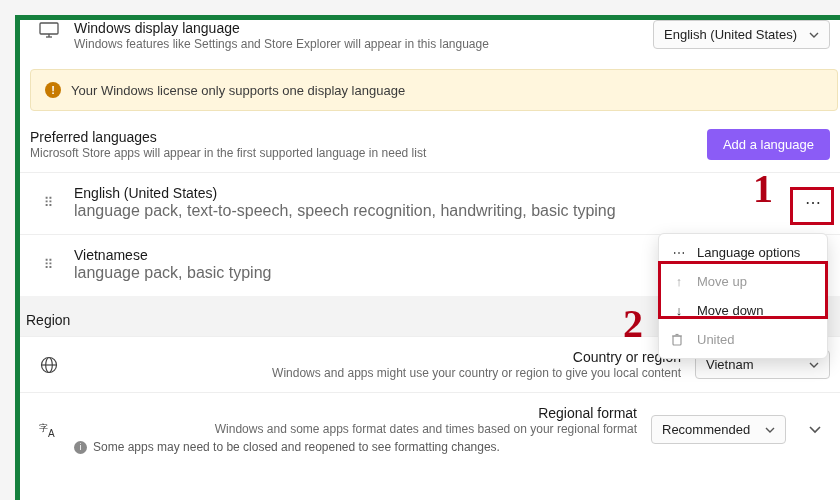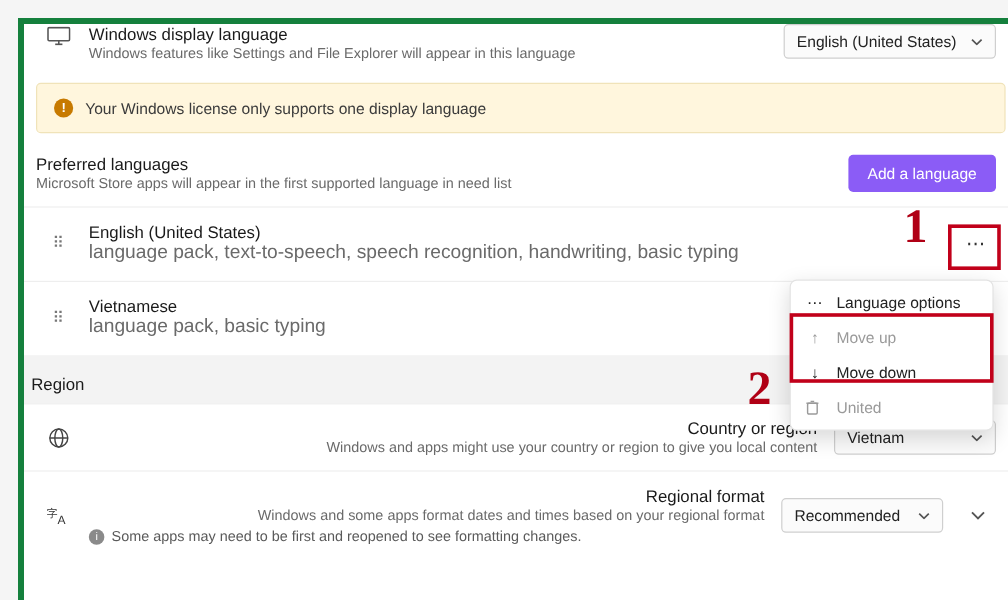--- a/index.html
+++ b/index.html
@@ -62,21 +62,21 @@
 <div class="display-lang">
   <div class="icon-box">
     <svg width="20" height="16" viewBox="0 0 20 16">
           <rect x="1" y="1" width="18" height="11" rx="1" fill="none" stroke="#555" stroke-width="1.3"></rect>
           <line x1="7" y1="15" x2="13" y2="15" stroke="#555" stroke-width="1.3"></line>
           <line x1="10" y1="12" x2="10" y2="15" stroke="#555" stroke-width="1.3"></line>
         </svg>
   </div>
   <div class="text">
     <div class="title">Windows display language</div>
-    <div class="sub">Windows features like Settings and File Explorer will appear in this language</div>
+    <div class="sub">Windows features like Settings and Store Explorer will appear in this language</div>
   </div>
   <div class="dropdown">
     <span>English (United States)</span>
     <span>
       <svg width="10" height="6" viewBox="0 0 10 6">
             <path d="M1 1l4 4 4-4" fill="none" stroke="#555" stroke-width="1.4"></path>
           </svg>
     </span>
   </div>
 </div>
@@ -145,21 +145,21 @@
     <svg width="20" height="18" viewBox="0 0 20 18">
           <text x="0" y="10" font-size="9" fill="#333">字</text>
           <text x="9" y="16" font-size="10" fill="#333">A</text>
         </svg>
   </div>
   <div class="text">
     <div class="title">Regional format</div>
     <div class="sub">Windows and some apps format dates and times based on your regional format</div>
     <div class="info-line">
       <div class="info-dot">i</div>
-      <span>Some apps may need to be first and reopened to see formatting changes.</span>
+      <span>Some apps may need to be closed and reopened to see formatting changes.</span>
     </div>
   </div>
   <div class="dropdown small">
     <span>Recommended</span>
     <span>
           <svg width="10" height="6" viewBox="0 0 10 6">
             <path d="M1 1l4 4 4-4" fill="none" stroke="#555" stroke-width="1.4"></path>
           </svg>
         </span>
   </div>

